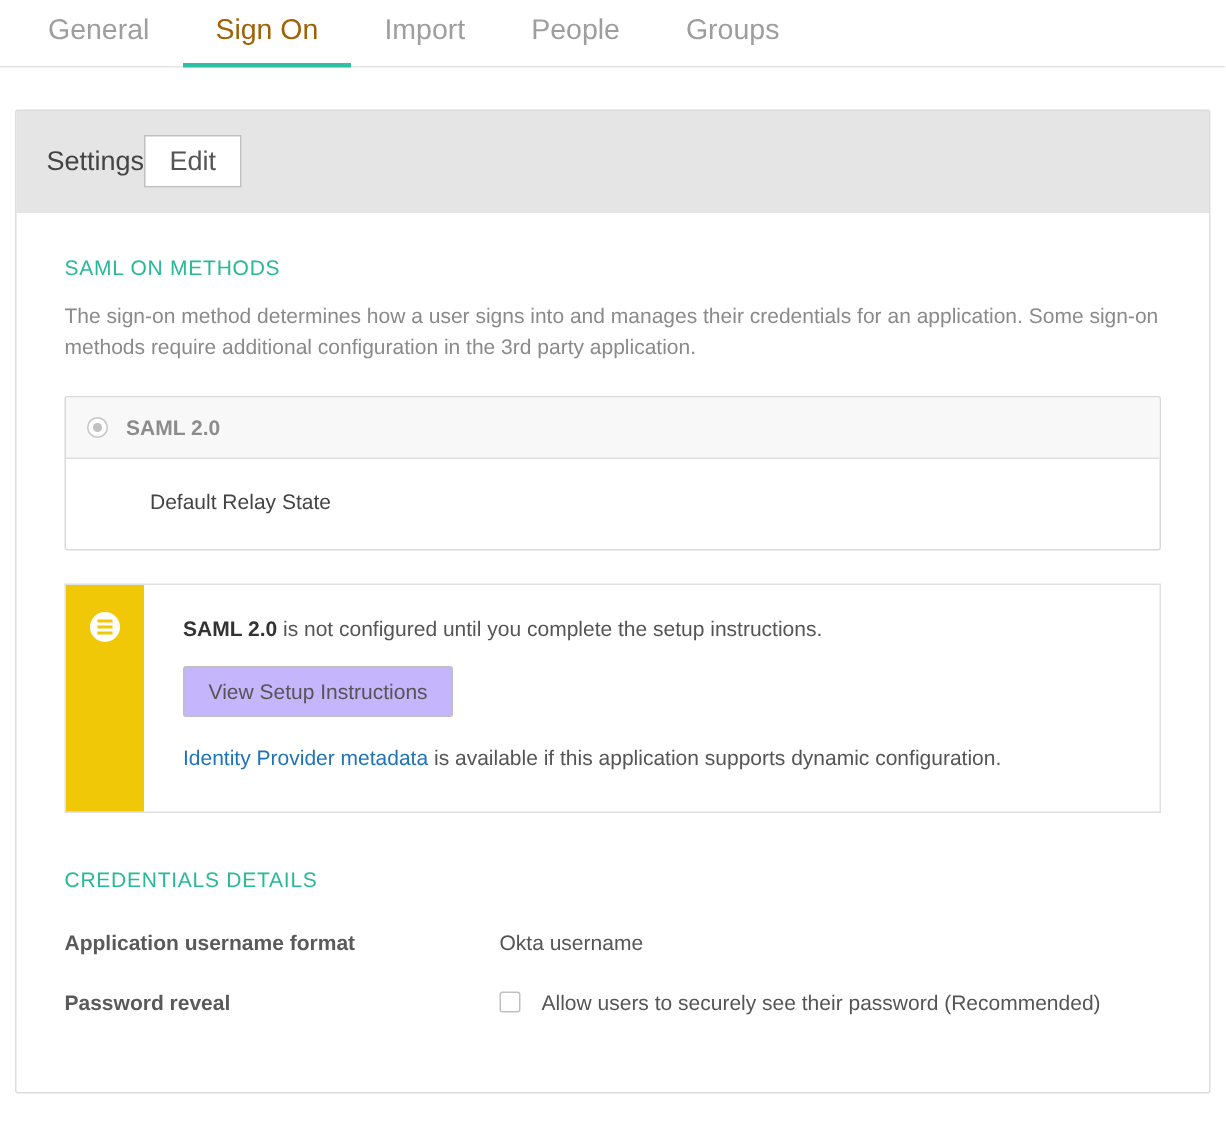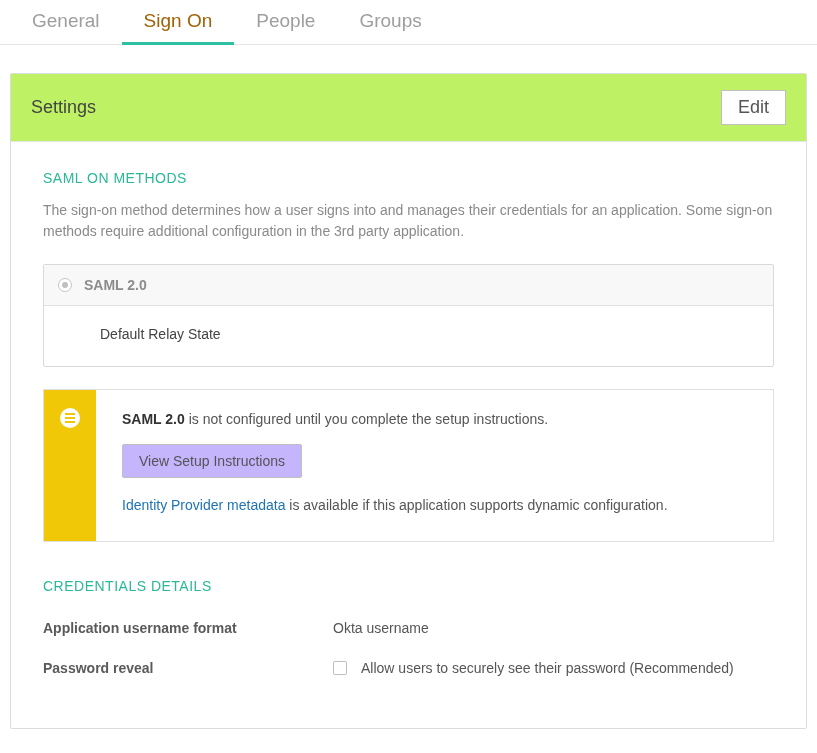--- a/index.html
+++ b/index.html
@@ -36,24 +36,24 @@
       background: #2ec0a3;
     }
     
     .panel {
       border: 1px solid #dcdcdc;
       border-radius: 2px;
       margin: 0 10px 20px;
     }
     .panel-header {
       display: flex;
-      justify-content: space-between;
+      justify-content: flex-start;
       align-items: center;
       padding: 16px 20px;
-      background: #bef264;
+      background: #e5e5e5;
       border-bottom: 1px solid #e5e5e5;
     }
     .panel-title {
       font-size: 18px;
       font-weight: 400;
       color: #444;
     }
     .edit-btn {
       border: 1px solid #bfbfbf;
       background: #fff;
@@ -186,20 +186,21 @@
     .cred-check-row {
       display:flex; align-items:center;justify-content:flex-end;
     }
   </style>
 </head>
 <body>
 
 <div class="tabs">
   <div class="tab">General</div>
   <div class="tab active">Sign On</div>
+  <div class="tab">Import</div>
   <div class="tab">People</div>
   <div class="tab">Groups</div>
 </div>
 
 <div class="panel">
   <div class="panel-header">
     <div class="panel-title">Settings</div>
     <button class="edit-btn">Edit</button>
   </div>
   <div class="panel-body">

